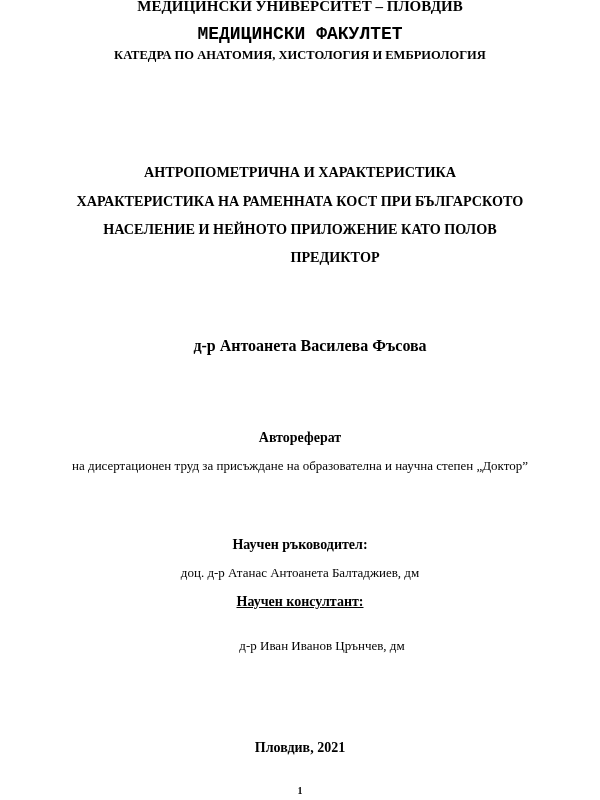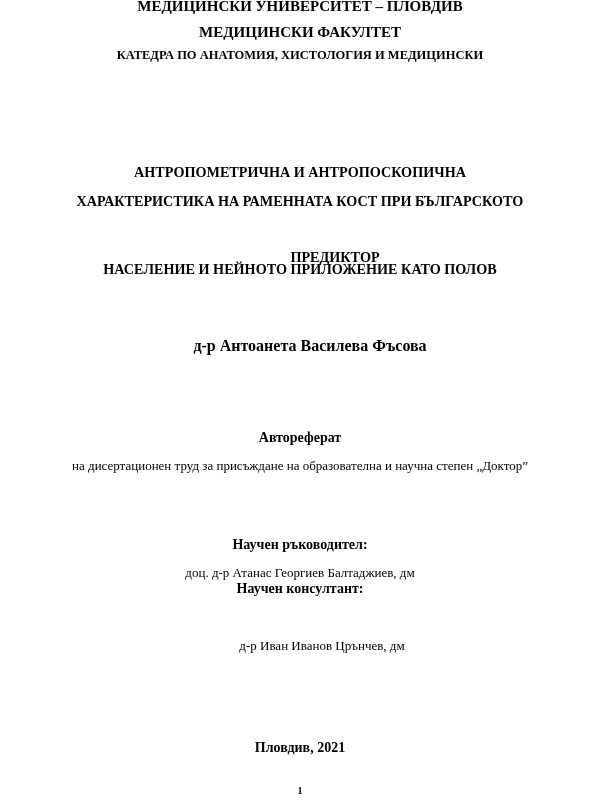--- a/index.html
+++ b/index.html
@@ -4,46 +4,46 @@
   <style>
     html, body { margin: 0; padding: 0; }
     body {
       width: 600px; height: 800px; background: #ffffff; color: #000000;
       font-family: "Liberation Serif", "DejaVu Serif", serif;
       position: relative; overflow: hidden;
     }
     .line { position: absolute; left: 0; width: 600px; text-align: center; white-space: nowrap; }
     .b { font-weight: bold; }
     .h1 { font-size: 15px; }
-    .h2 { font-size: 15px; }
+    .h2 { font-size: 18px; font-family: Liberation Mono, monospace; }
     .h3 { font-size: 12.5px; }
     .title { font-size: 14.2px; letter-spacing: 0; }
     .author { font-size: 16px; }
     .sub { font-size: 14px; }
     .body { font-size: 13px; }
   </style>
 </head>
 <body>
 
 <div>
   <div class="line b h1" style="top:-2px;">МЕДИЦИНСКИ УНИВЕРСИТЕТ – ПЛОВДИВ</div>
   <div class="line b h2" style="top:24px;">МЕДИЦИНСКИ ФАКУЛТЕТ</div>
-  <div class="line b h3" style="top:48px;">КАТЕДРА ПО АНАТОМИЯ, ХИСТОЛОГИЯ И МЕДИЦИНСКИ</div>
+  <div class="line b h3" style="top:48px;">КАТЕДРА ПО АНАТОМИЯ, ХИСТОЛОГИЯ И ЕМБРИОЛОГИЯ</div>
 
-  <div class="line b title" style="top:164px;">АНТРОПОМЕТРИЧНА И АНТРОПОСКОПИЧНА</div>
+  <div class="line b title" style="top:164px;">АНТРОПОМЕТРИЧНА И ХАРАКТЕРИСТИКА</div>
   <div class="line b title" style="top:193px;">ХАРАКТЕРИСТИКА НА РАМЕННАТА КОСТ ПРИ БЪЛГАРСКОТО</div>
-  <div class="line b title" style="top:221px;margin-top:40px;">НАСЕЛЕНИЕ И НЕЙНОТО ПРИЛОЖЕНИЕ КАТО ПОЛОВ</div>
+  <div class="line b title" style="top:221px;">НАСЕЛЕНИЕ И НЕЙНОТО ПРИЛОЖЕНИЕ КАТО ПОЛОВ</div>
   <div class="line b title" style="top:249px;margin-left:35px;">ПРЕДИКТОР</div>
 
   <div class="line b author" style="top:337px; left:10px;">д-р Антоанета Василева Фъсова</div>
 
   <div class="line b sub" style="top:430px;">Автореферат</div>
   <div class="line body" style="top:458px;">на дисертационен труд за присъждане на образователна и научна степен „Доктор”</div>
 
   <div class="line b sub" style="top:537px;">Научен ръководител:</div>
-  <div class="line body" style="top:565px;">доц. д-р Атанас Георгиев Балтаджиев, дм</div>
+  <div class="line body" style="top:565px;">доц. д-р Атанас Антоанета Балтаджиев, дм</div>
 
-  <div class="line b sub" style="top:581px;">Научен консултант:</div>
+  <div class="line b sub" style="top:594px;text-decoration:underline;">Научен консултант:</div>
   <div class="line body" style="top:638px;margin-left:22px;">д-р Иван Иванов Црънчев, дм</div>
 
   <div class="line b sub" style="top:740px;">Пловдив, 2021</div>
   <div class="line b body" style="top:785px; font-size:10px;">1</div>
 </div>
 
 </body></html>

